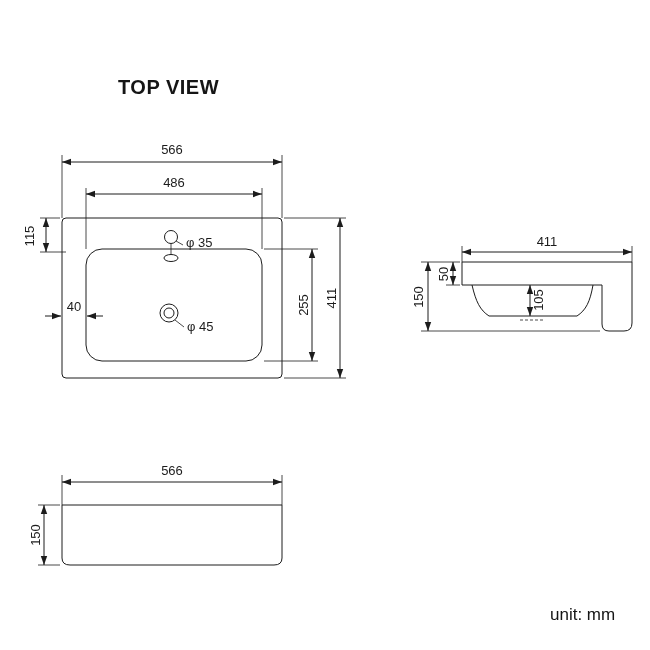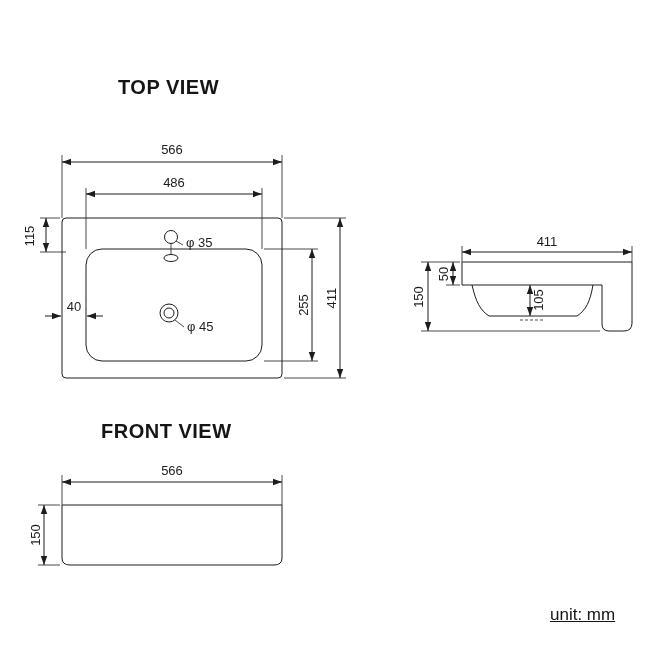--- a/index.html
+++ b/index.html
@@ -1,31 +1,30 @@
 <!DOCTYPE html>
 <html><head>
 <meta charset="utf-8">
 <style>
   html,body{margin:0;padding:0;background:#ffffff;}
   #stage{position:relative;width:650px;height:650px;background:#ffffff;overflow:hidden;
          font-family:"Liberation Sans",sans-serif;color:#111;}
   .view-title{position:absolute;font-weight:bold;font-size:20px;letter-spacing:.5px;color:#151515;white-space:nowrap;}
-  .unit-label{position:absolute;font-size:17px;color:#151515;white-space:nowrap;text-decoration:underline;}
+  .unit-label{position:absolute;font-size:17px;color:#151515;white-space:nowrap;}
   svg{position:absolute;left:0;top:0;}
   .obj, .dimline{stroke:#1c1c1c;fill:none;stroke-width:1;}
   .thin{stroke:#1c1c1c;fill:none;stroke-width:0.8;}
   .dimtxt{fill:#1c1c1c;stroke:none;font-family:"Liberation Sans",sans-serif;font-size:13px;}
 </style>
 </head>
 <body>
 
 <div id="stage">
 
   <div class="view-title" style="left:118px;top:76px;">TOP VIEW</div>
-  <div class="view-title" style="left:101px;top:420px;">FRONT VIEW</div>
   <div class="unit-label" style="left:550px;top:605px;">unit: mm</div>
 
   <svg width="650" height="650" viewBox="0 0 650 650">
     <defs>
       <marker id="arr" viewBox="0 0 10 10" refX="9.5" refY="5" markerWidth="10" markerHeight="10" orient="auto-start-reverse">
         <path d="M0.5,1.8 L9.5,5 L0.5,8.2 Z" fill="#1c1c1c"></path>
       </marker>
     </defs>
 
     <g>

